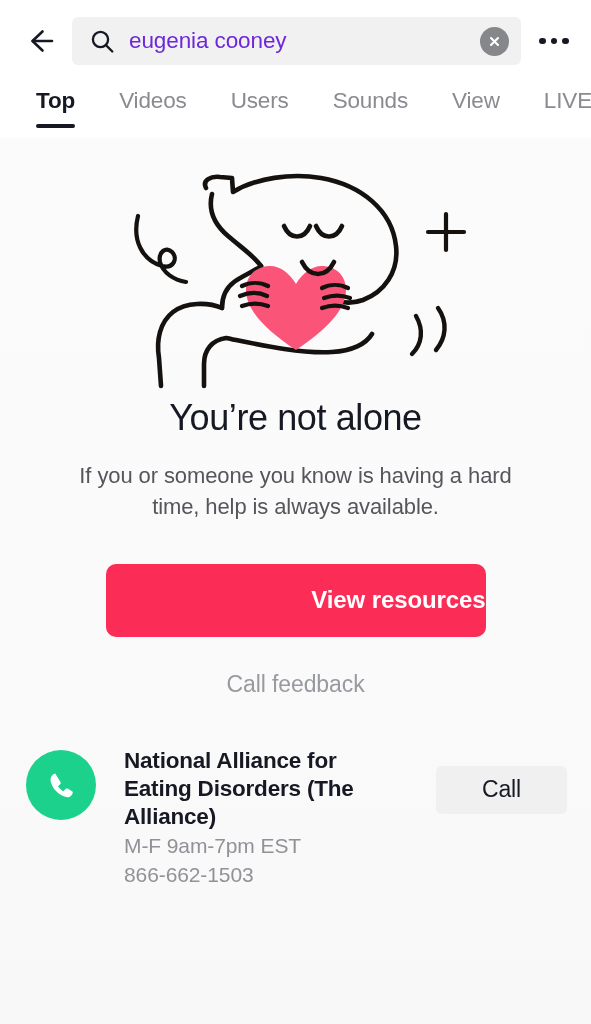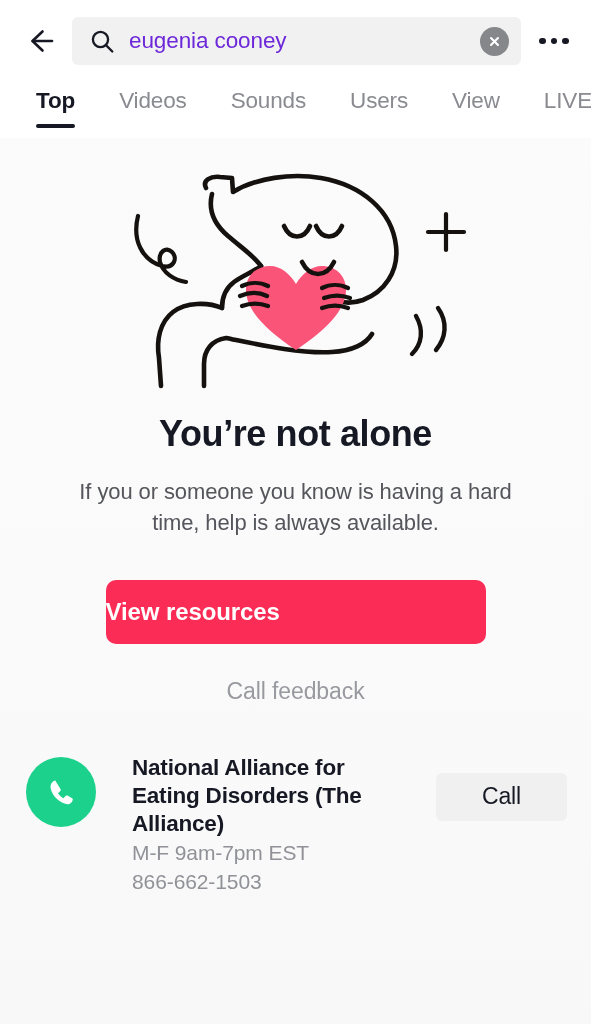--- a/index.html
+++ b/index.html
@@ -139,72 +139,72 @@
     flex-direction: column;
     align-items: center;
     padding-top: 20px;
     position: relative;
     overflow: hidden;
   }
 
   .illustration { width: 360px; height: 232px; flex: 0 0 auto; }
 
   .headline {
-    margin-top: 24px;
+    margin-top: 8px;
     font-size: 36px;
-    font-weight: bold;
+    font-weight: normal;
     color: #161823;
     letter-spacing: -0.4px;
     line-height: 1.1;
   }
 
   .subtitle {
     margin-top: 22px;
     width: 482px;
     text-align: center;
     font-size: 22px;
     line-height: 31px;
     color: #55565c;
     letter-spacing: -0.1px;
   }
 
   .primary-btn {
     margin-top: 42px;
     width: 380px;
-    height: 64px;
+    height: 73px;
     background: #fb2c55;
     border: none;
     border-radius: 10px;
     color: #ffffff;
     font-family: "Liberation Sans", sans-serif;
     font-size: 24px;
     font-weight: bold;
     letter-spacing: -0.1px;
     cursor: pointer;
     display: flex;
     align-items: center;
-    justify-content: flex-start;
+    justify-content: flex-end;
   }
 
   .feedback-link {
     margin-top: 34px;
     font-size: 23px;
     color: #989a9f;
     letter-spacing: -0.1px;
     cursor: pointer;
   }
 
   
   .hotline {
     margin-top: 48px;
     width: 100%;
     padding: 0 24px 0 26px;
     display: flex;
     align-items: flex-start;
-    gap: 36px;
+    gap: 28px;
   }
 
   .phone-circle {
     flex: 0 0 auto;
     width: 70px;
     height: 70px;
     border-radius: 50%;
     background: #1bd18c;
     display: flex;
     align-items: center;
@@ -280,22 +280,22 @@
     <div class="more-btn">
       <i></i>
       <i></i>
       <i></i>
     </div>
   </div>
 
   <div class="tabs">
     <div class="tab active"><span>Top</span></div>
     <div class="tab"><span>Videos</span></div>
+    <div class="tab"><span>Users</span></div>
     <div class="tab"><span>Sounds</span></div>
-    <div class="tab"><span>Users</span></div>
     <div class="tab"><span>View</span></div>
     <div class="tab"><span>LIVE</span></div>
   </div>
 
   <div class="content">
 
     <svg class="illustration" viewBox="0 0 360 232" fill="none">
       <g stroke="#14110f" stroke-width="4.6" stroke-linecap="round" stroke-linejoin="round" fill="none">
 
         <path d="M90 30 C86 22 95 18 104 19 L116 20 L117 34

